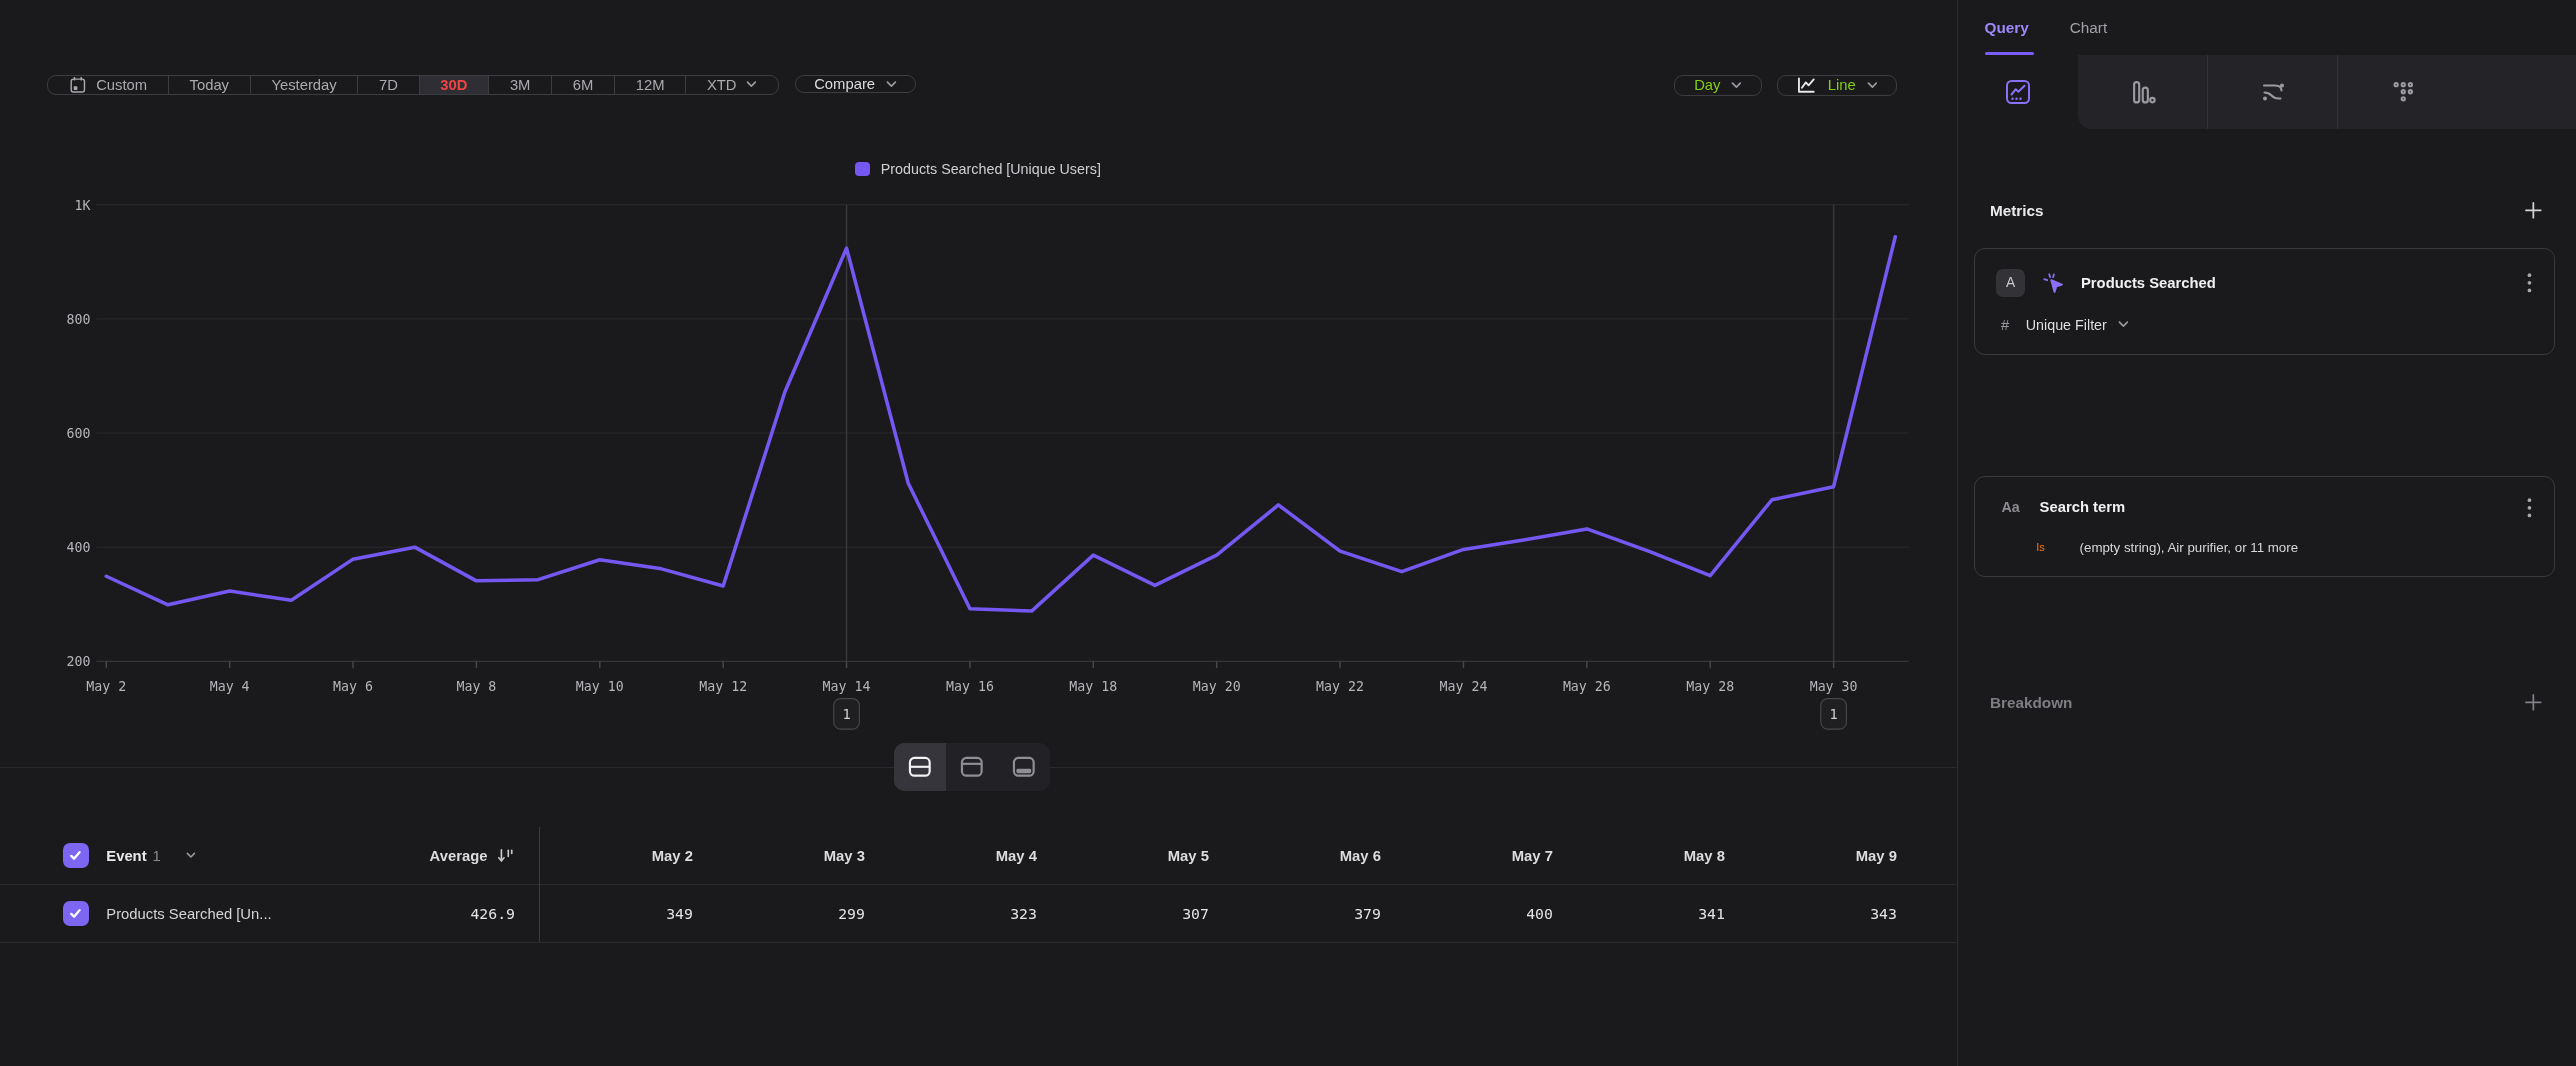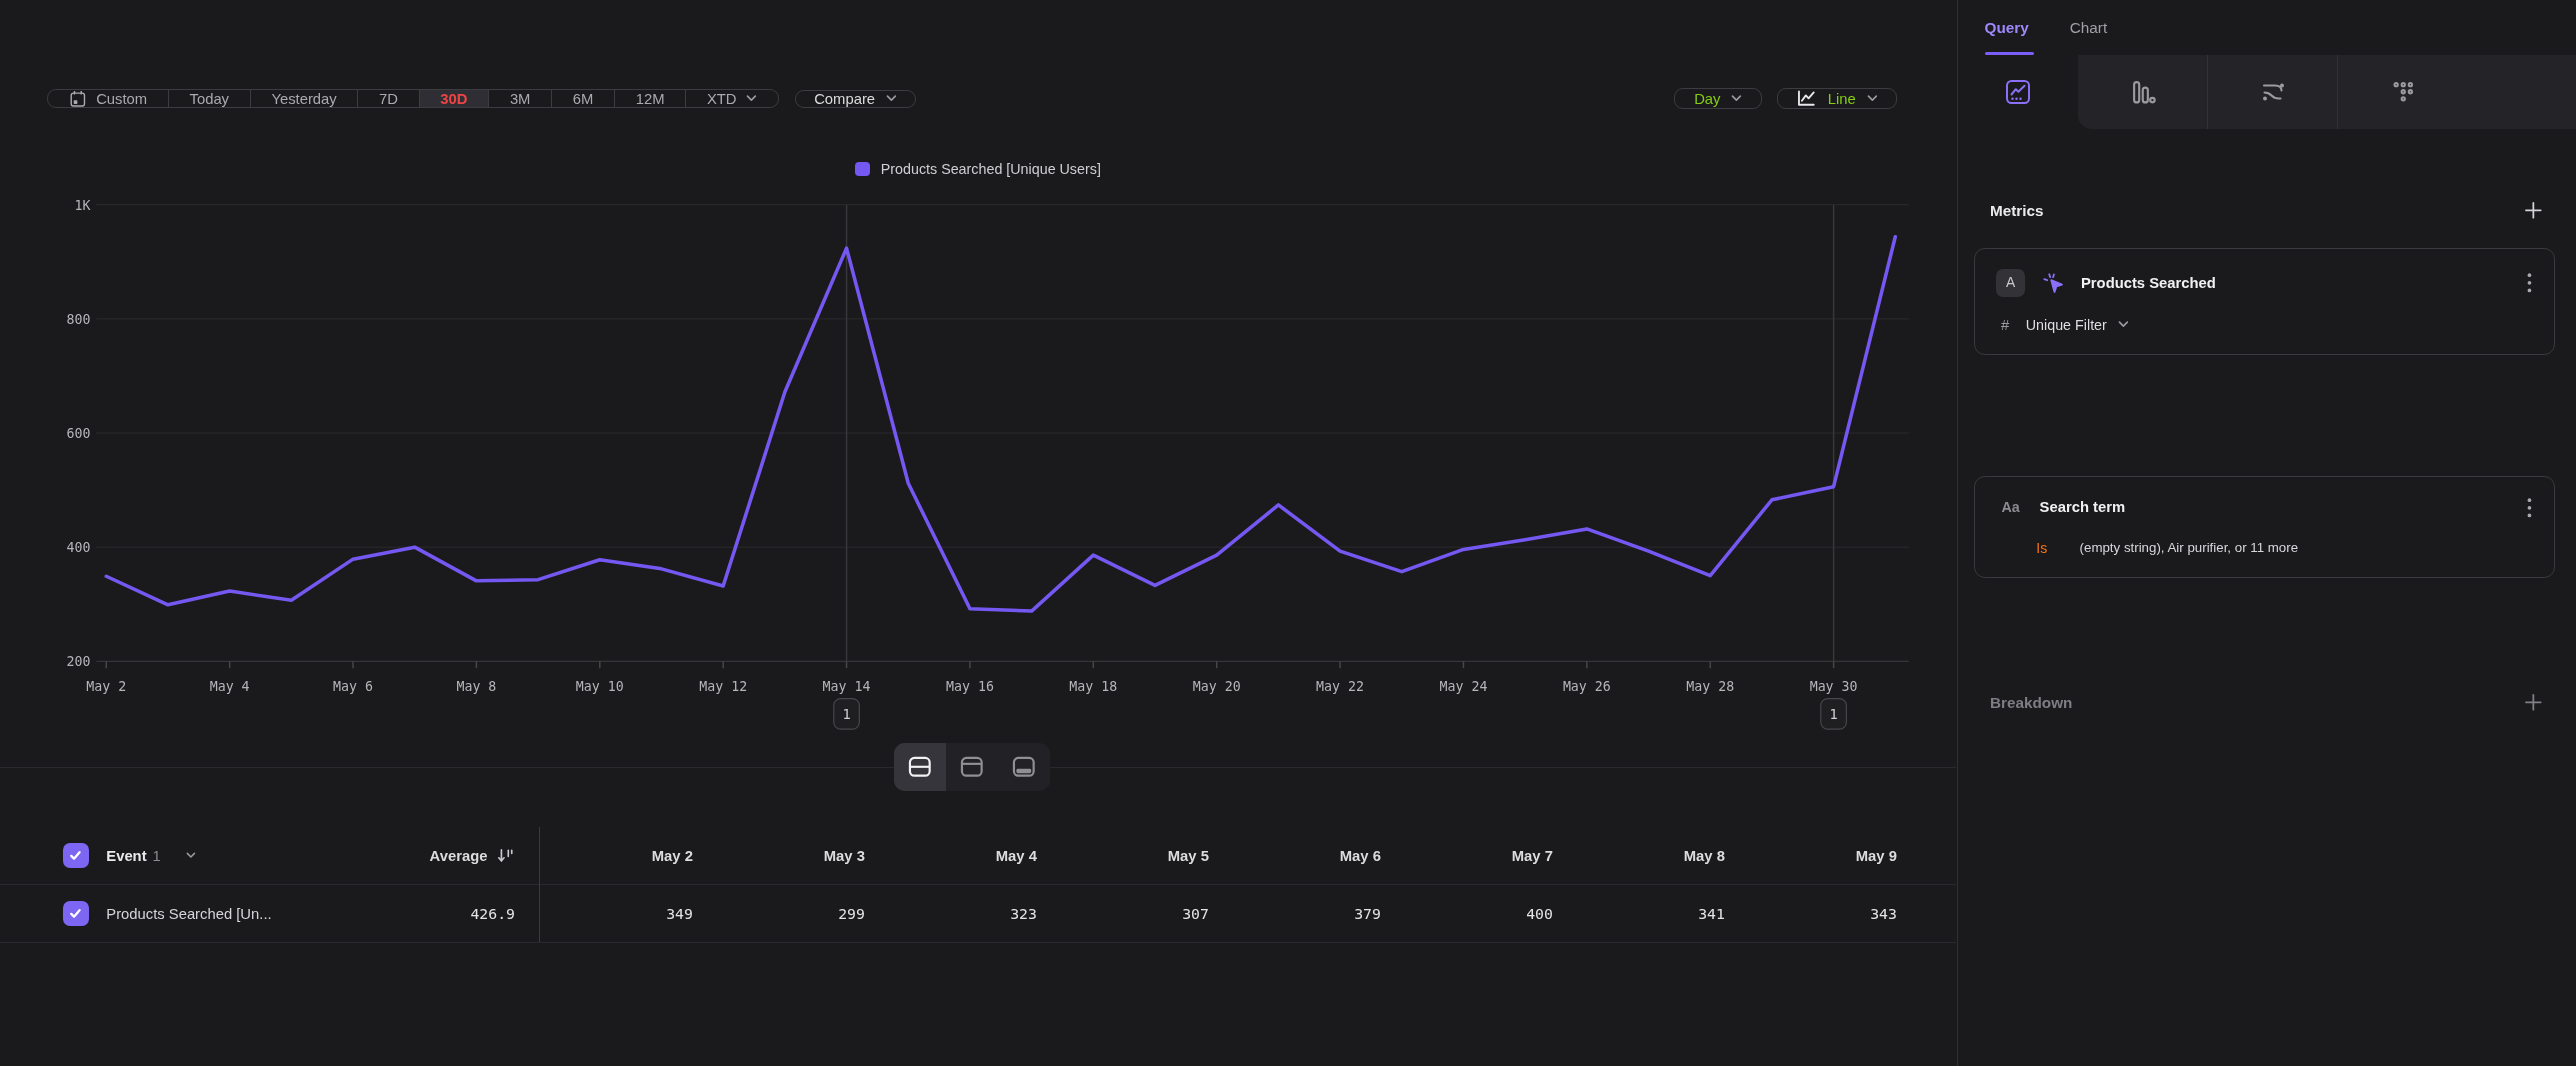--- a/index.html
+++ b/index.html
@@ -2,21 +2,21 @@
 <html><head>
 <meta charset="utf-8">
 <style>
   html,body{margin:0;padding:0}
   body{width:2576px;height:1067px;background:#1a1a1c;position:relative;overflow:hidden;
        font-family:"Liberation Sans",sans-serif;color:#d2d2d6;-webkit-font-smoothing:antialiased}
 
   
   .main{position:absolute;left:0;top:0;width:1956px;height:1067px}
 
-  .toolbar{position:absolute;left:47px;top:75px;width:1850px;height:47px;display:flex;align-items:center}
+  .toolbar{position:absolute;left:47px;top:75px;width:1850px;height:47px;display:flex;align-items:flex-start}
   .seg{display:flex;border:1px solid #3c3c41;border-radius:8.9px;overflow:hidden;background:transparent}
   .seg-item{display:flex;align-items:center;gap:9.8px;padding:0 20.7px;font-size:14.8px;color:#aaaaaf;
             border-left:1px solid #3c3c41;white-space:nowrap;cursor:default}
   .seg-item:first-child{border-left:none}
   .seg-item.active{background:#2e2e34;color:#ef4444;font-weight:700}
   .btn{display:flex;align-items:center;gap:10.8px;border:1px solid #3c3c41;border-radius:8.9px;
        padding:0 18.7px;font-size:14.8px;color:#84cc16;white-space:nowrap}
   .compare{margin-left:15.7px;color:#dcdcdf}
   .right-group{margin-left:auto;display:flex;gap:14.8px}
   .chev-svg{flex:0 0 auto;color:#9a9aa0}
@@ -71,21 +71,21 @@
   .card{position:absolute;left:15.7px;width:581px;border:1px solid #3a3a3f;border-radius:10.8px;box-sizing:border-box;padding:19.7px 21.6px 21.6px 21.6px}
   .card-row1{display:flex;align-items:center;gap:14.8px}
   .a-badge{width:28.5px;height:28.5px;border-radius:6.9px;background:#323237;color:#cbcbcf;font-size:13.8px;
            display:flex;align-items:center;justify-content:center;flex:0 0 auto}
   .card-name{font-size:14.8px;font-weight:700;color:#f1f1f3}
   .kebab{margin-left:auto}
   .card-row2{display:flex;align-items:center;gap:11.8px;margin-top:19.7px}
   .hash{color:#9a9aa0;font-size:14.8px;width:17.7px;text-align:center}
   .agg{font-size:14.3px;color:#dfdfe3}
   .aa{color:#8a8a90;font-size:14.3px;font-weight:700;width:28.5px;text-align:center;flex:0 0 auto}
-  .op{color:#f97316;font-size:14px;width:17.7px}
+  .op{color:#f97316;font-size:11px;width:17.7px}
   .fval{font-size:13.3px;color:#d8d8dc;margin-left:13.8px}
 </style>
 </head>
 <body>
 
 <div class="main">
 
   <div class="toolbar">
     <div class="seg">
         <div class="seg-item">

